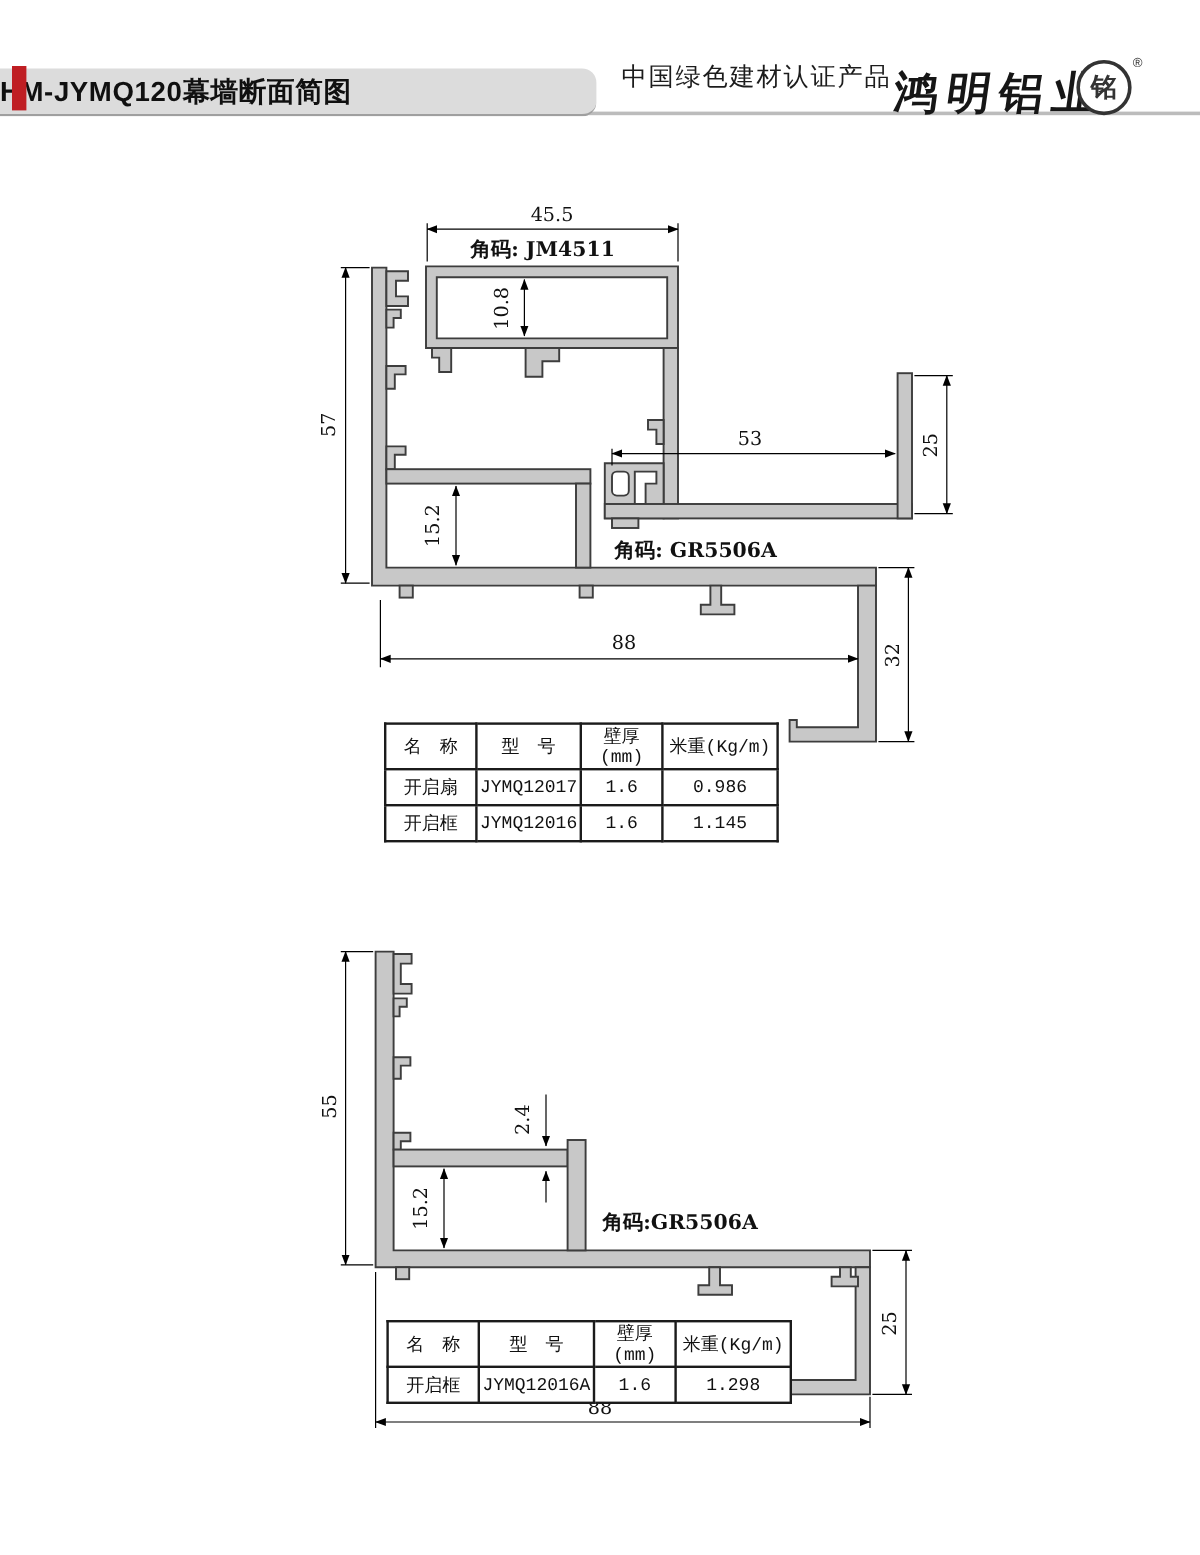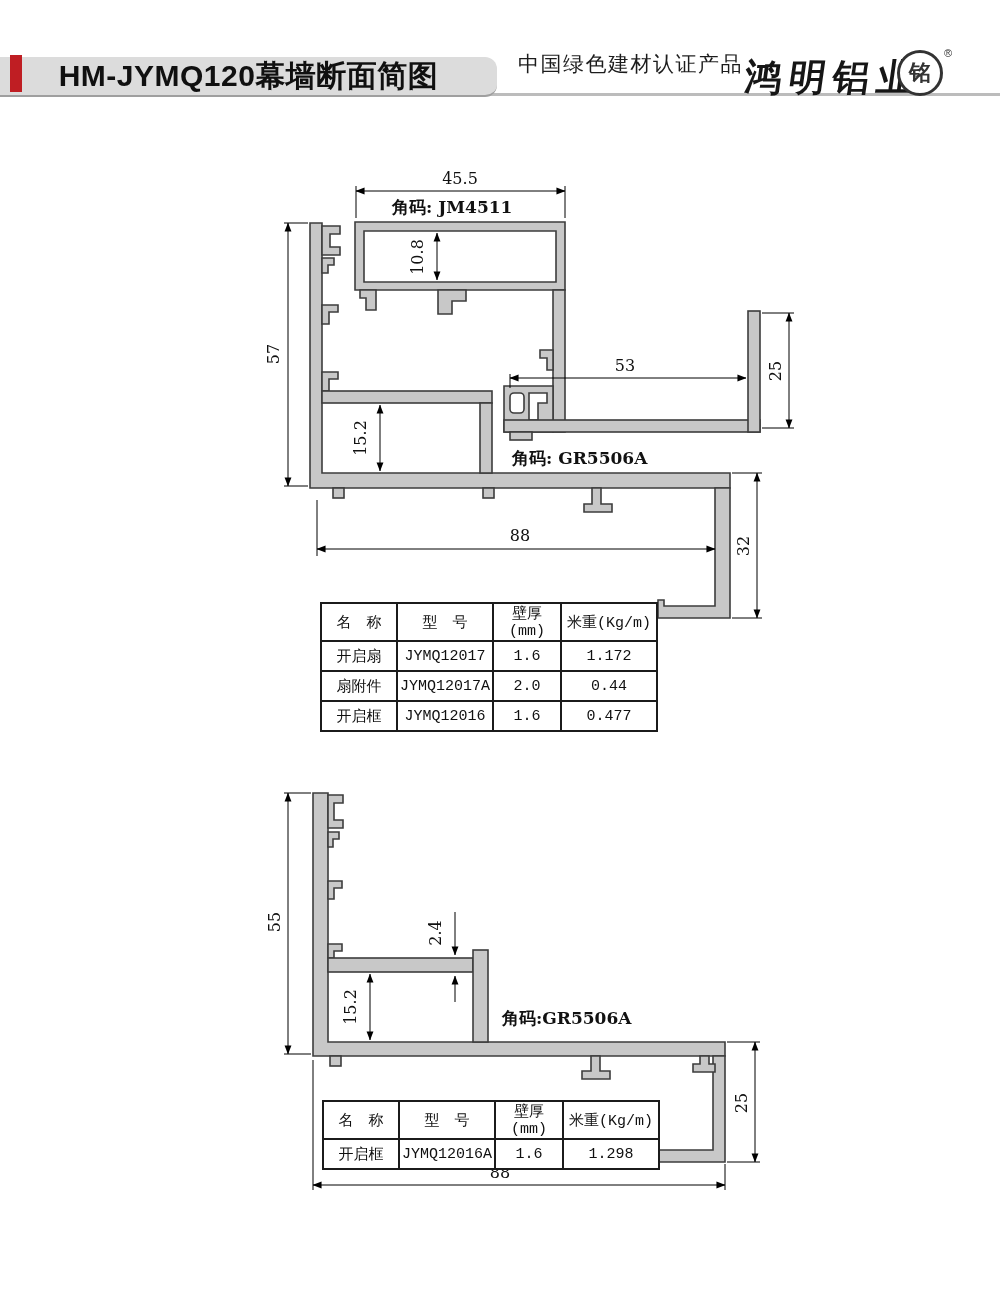--- a/index.html
+++ b/index.html
@@ -4,22 +4,22 @@
 <style>
   html,body{margin:0;padding:0;background:#fff;}
   body{width:1000px;height:1296px;position:relative;overflow:hidden;
        font-family:"Liberation Sans",sans-serif;}
   .abs{position:absolute;}
 
   
   #divider{top:93px;left:0;width:1000px;height:3px;background:#bcbcbc;z-index:1;}
   #banner{top:57px;left:0;width:497px;height:38px;background:#dcdcdc;
           border-bottom:2px solid #9f9f9f;border-radius:0 12px 12px 0;z-index:2;}
-  #banner .title{display:block;width:100%;line-height:38px;text-align:center;
-          font-size:30px;font-weight:bold;color:#101010;letter-spacing:.5px;}
+  #banner .title{display:block;width:100%;line-height:38px;text-align:left;
+          font-size:23px;font-weight:bold;color:#101010;letter-spacing:.5px;}
   #redbar{top:55px;left:10px;width:12px;height:37px;background:#bf1e23;z-index:3;}
   #cert{top:50px;left:518px;font-size:21px;color:#1c1c1c;letter-spacing:1.5px;z-index:2;}
   #brand{top:53px;left:745px;font-family:"DejaVu Serif",serif;font-weight:bold;
          font-size:37px;color:#161616;letter-spacing:7px;transform:skewX(-8deg);z-index:2;}
   #seal{top:50px;left:897px;width:40px;height:40px;border:3px solid #333;
         border-radius:50%;display:flex;align-items:center;justify-content:center;z-index:2;background:#fff;}
   #seal span{font-family:"DejaVu Serif",serif;font-weight:bold;font-size:22px;color:#333;}
   #regmark{top:47px;left:944px;font-size:11px;color:#333;z-index:2;}
 
   
@@ -173,33 +173,27 @@
       <tr>
     <th class="c1">名　称</th>
     <th class="c2">型　号</th>
     <th class="c3">壁厚(mm)</th>
     <th class="c4">米重(Kg/m)</th>
   </tr>
   <tr>
     <td>开启扇</td>
     <td>JYMQ12017</td>
     <td>1.6</td>
-    <td>1.172</td>
-  </tr>
-  <tr>
-    <td>扇附件</td>
-    <td>JYMQ12017A</td>
-    <td>2.0</td>
-    <td>0.44</td>
+    <td>0.986</td>
   </tr>
   <tr>
     <td>开启框</td>
     <td>JYMQ12016</td>
     <td>1.6</td>
-    <td>0.477</td>
+    <td>1.145</td>
   </tr>
 </tbody>
   </table>
 
 <table id="table2" class="spec">
   <tbody>
       <tr>
     <th class="c1">名　称</th>
     <th class="c2">型　号</th>
     <th class="c3">壁厚(mm)</th>

